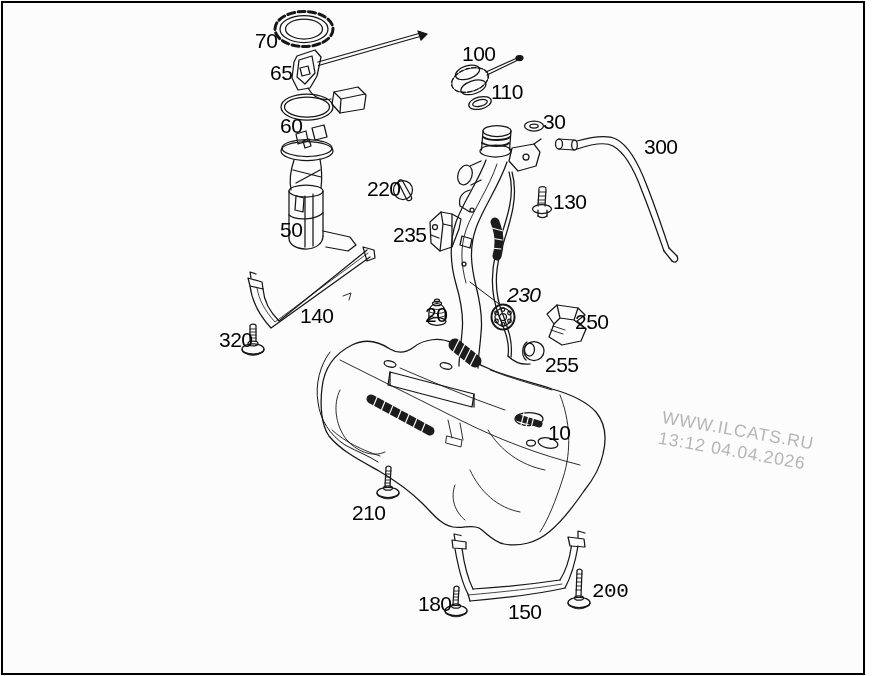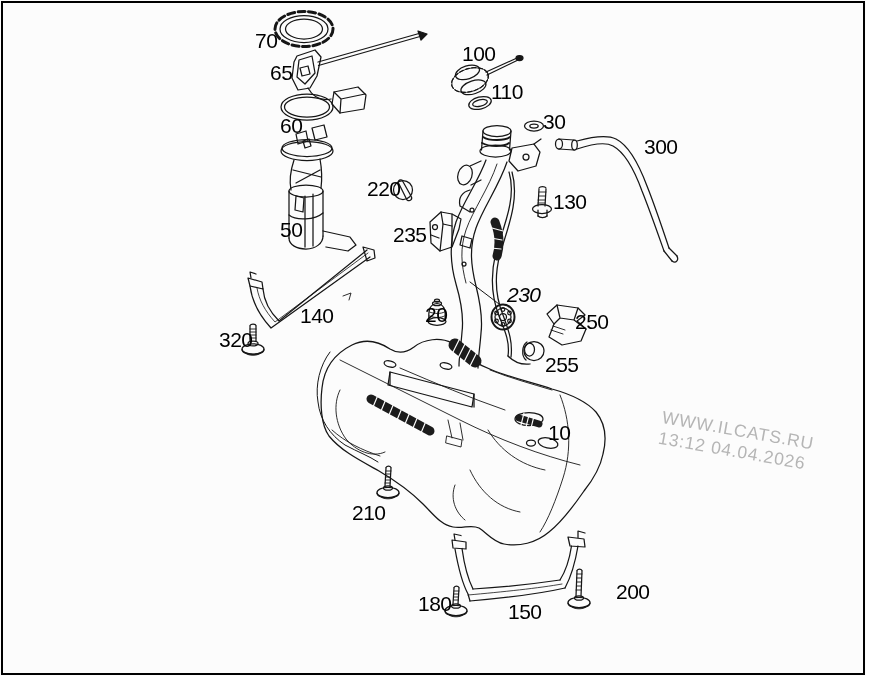--- a/index.html
+++ b/index.html
@@ -296,21 +296,21 @@
       <div class="part-label" style="left: 300px; top: 305px;">140</div>
       <div class="part-label" style="left: 507px; top: 284px; font-style: italic;">230</div>
       <div class="part-label" style="left: 575px; top: 291px; margin-top: 20px;">250</div>
       <div class="part-label" style="left: 425px; top: 304px;">20</div>
       <div class="part-label" style="left: 219px; top: 329px;">320</div>
       <div class="part-label" style="left: 545px; top: 354px;">255</div>
       <div class="part-label" style="left: 548px; top: 401px; margin-top: 21px;">10</div>
       <div class="part-label" style="left: 352px; top: 502px;">210</div>
       <div class="part-label" style="left: 418px; top: 593px; text-align: right;">180</div>
       <div class="part-label" style="left: 508px; top: 601px;">150</div>
-      <div class="part-label" style="left: 616px; top: 581px;">200</div>
+      <div class="part-label" style="left: 592px; top: 581px; font-family: Liberation Mono, monospace;">200</div>
     </div>
 
   <div id="watermark" style="color: rgb(181, 181, 181);">
     <div>WWW.ILCATS.RU</div>
     <div>13:12 04.04.2026</div>
   </div>
 
   <div id="frame"></div>
 </div>
 

